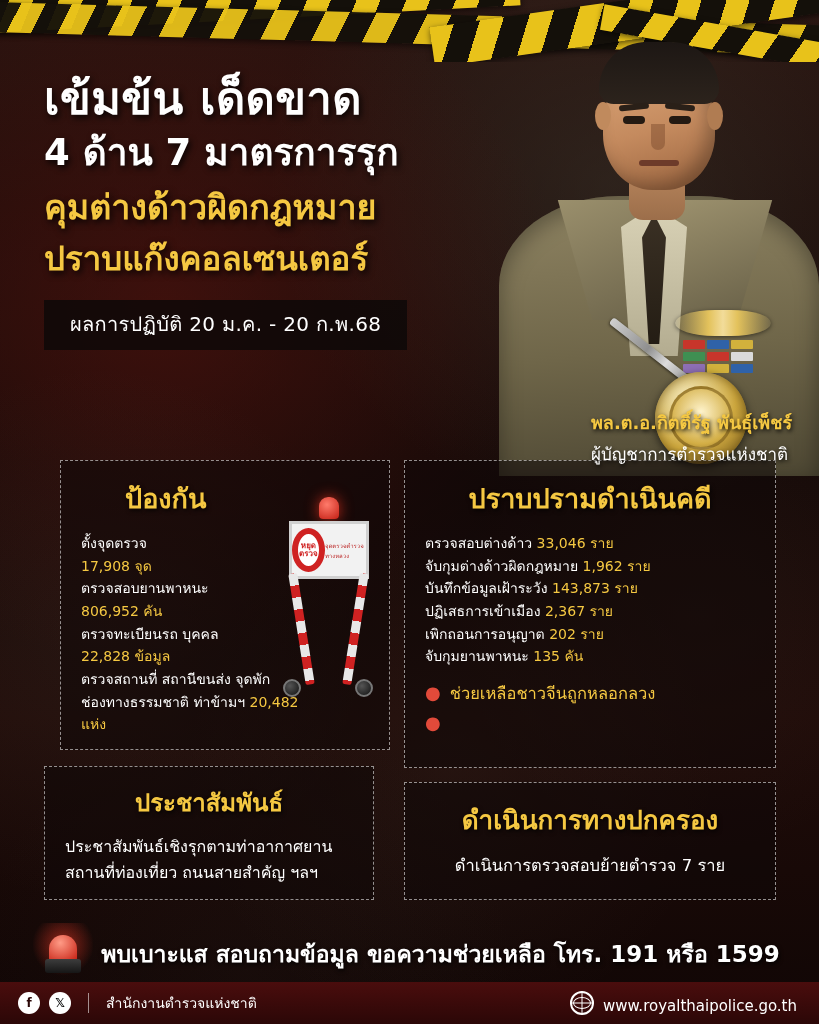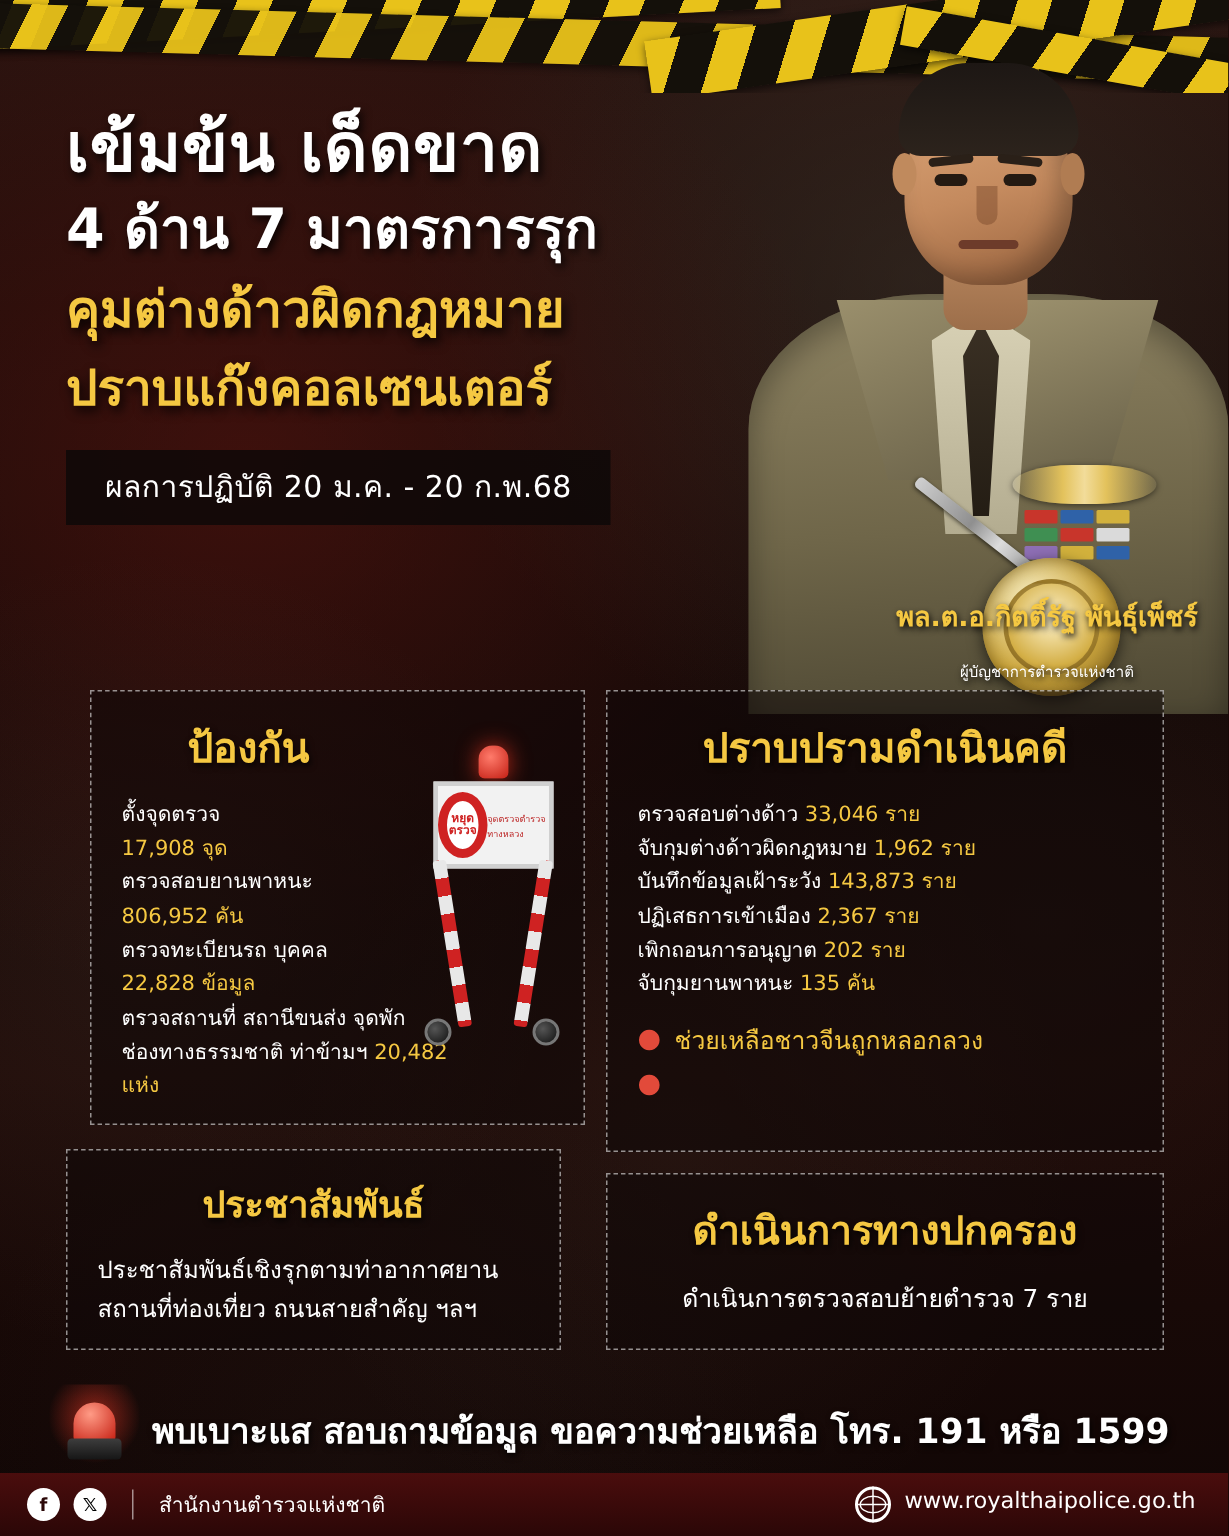--- a/index.html
+++ b/index.html
@@ -145,24 +145,24 @@
     border: 3px solid rgba(120,90,25,0.6);
     background: radial-gradient(circle at 50% 40%, #fff4cd, #d3ae45 70%, #8a6a23 100%);
   }
   .off-sword {
     position: absolute; left: 120px; top: 352px; width: 116px; height: 8px;
     background: linear-gradient(90deg, #cfcfcf, #8f8f8f 40%, #dcdcdc 60%, #6e6e6e);
     transform: rotate(38deg); border-radius: 3px; z-index: 5;
     box-shadow: 0 1px 3px rgba(0,0,0,0.6);
   }
   .officer-name {
-    position: absolute; right: 14px; top: 396px; width: 214px; text-align: center; z-index: 8;
+    position: absolute; right: 14px; top: 408px; width: 214px; text-align: left; z-index: 8;
   }
   .officer-name .nm { color: #f5c842; font-size: 18px; font-weight: bold; text-shadow: 1px 2px 4px rgba(0,0,0,0.9); }
-  .officer-name .rk { color: #ffffff; font-size: 10px; margin-top: 15px; text-shadow: 1px 2px 4px rgba(0,0,0,0.9); }
+  .officer-name .rk { color: #ffffff; font-size: 17px; margin-top: 3px; text-shadow: 1px 2px 4px rgba(0,0,0,0.9); }
 
   
   .cards { position: absolute; left: 0; top: 460px; width: 819px; height: 470px; z-index: 4; }
   .card {
     position: absolute;
     border: 1px dashed rgba(255,255,255,0.55);
     background: rgba(14,8,7,0.55);
     padding: 16px 20px;
   }
   .card-title {
@@ -254,21 +254,21 @@
   }
   .foot-left { display: flex; align-items: center; gap: 9px; padding-left: 18px; }
   .soc {
     width: 22px; height: 22px; border-radius: 50%;
     display: flex; align-items: center; justify-content: center;
     background: #ffffff; color: #2b0707; font-size: 12px; font-weight: bold;
   }
   .soc.x { background: #ffffff; color: #000; }
   .vsep { width: 1px; height: 20px; background: rgba(255,255,255,0.55); margin: 0 8px; }
   .foot-org { color: #ffffff; font-size: 14px; }
-  .foot-right { margin-left: auto; display: flex; align-items: flex-start; gap: 9px; padding-right: 22px; padding-left: 20px; }
+  .foot-right { margin-left: auto; display: flex; align-items: flex-end; gap: 9px; padding-right: 22px; padding-left: 20px; }
   .globe {
     width: 24px; height: 24px; border-radius: 50%;
     border: 2px solid #ffffff; position: relative;
   }
   .globe::before { content:""; position:absolute; left:50%; top:-2px; width:1px; height:24px; background:#fff; transform: translateX(-50%);}
   .globe::after { content:""; position:absolute; top:50%; left:-2px; width:24px; height:1px; background:#fff; transform: translateY(-50%);}
   .globe i {
     position:absolute; left:1px; top:4px; width:18px; height:12px; border:1px solid #fff; border-radius:50%;
   }
   .foot-url { color: #ffffff; font-size: 15px; }

